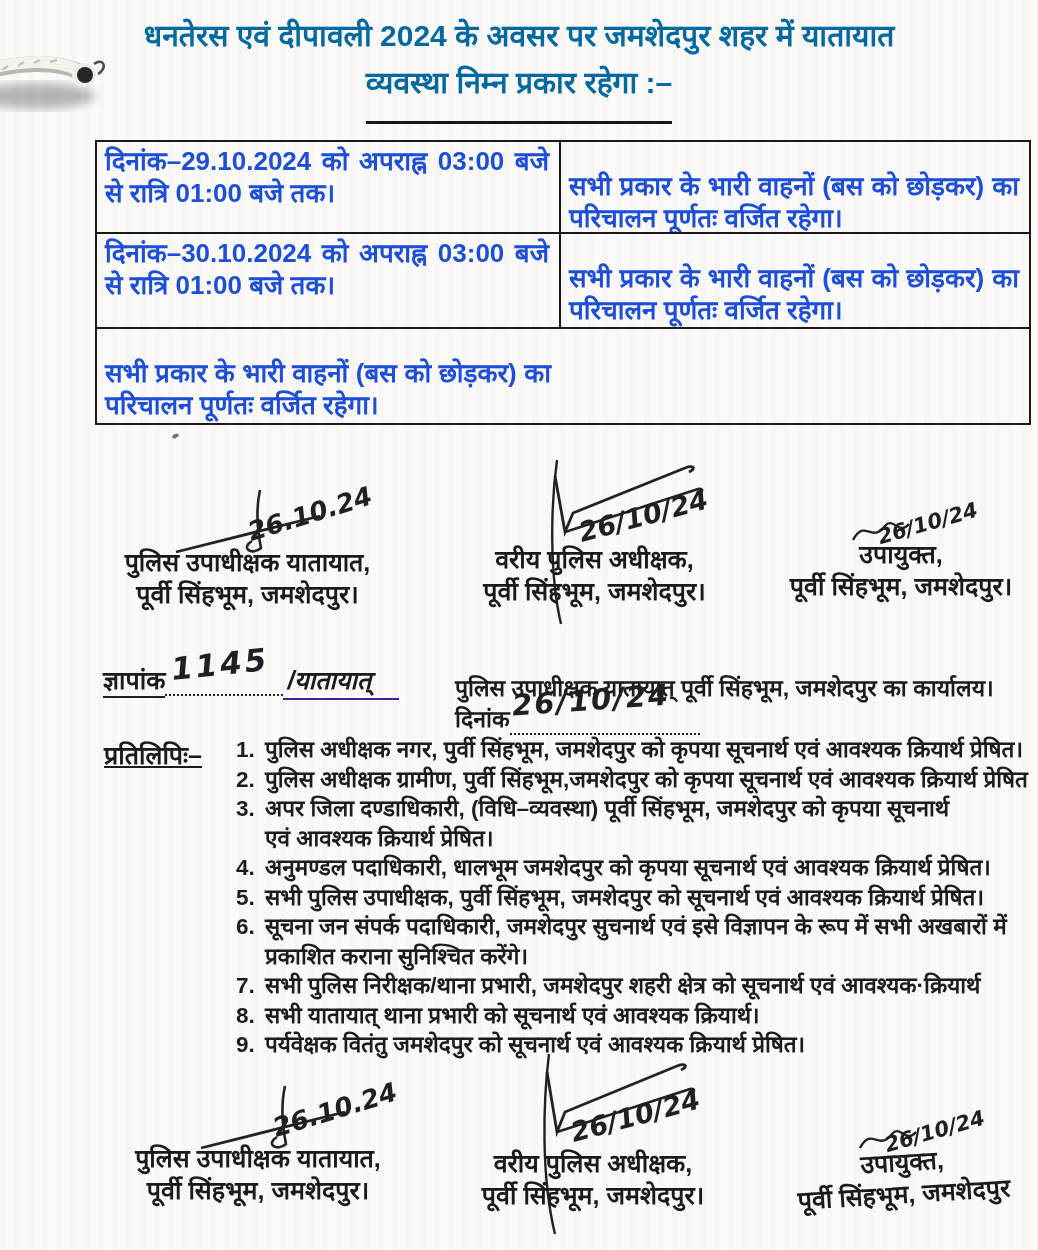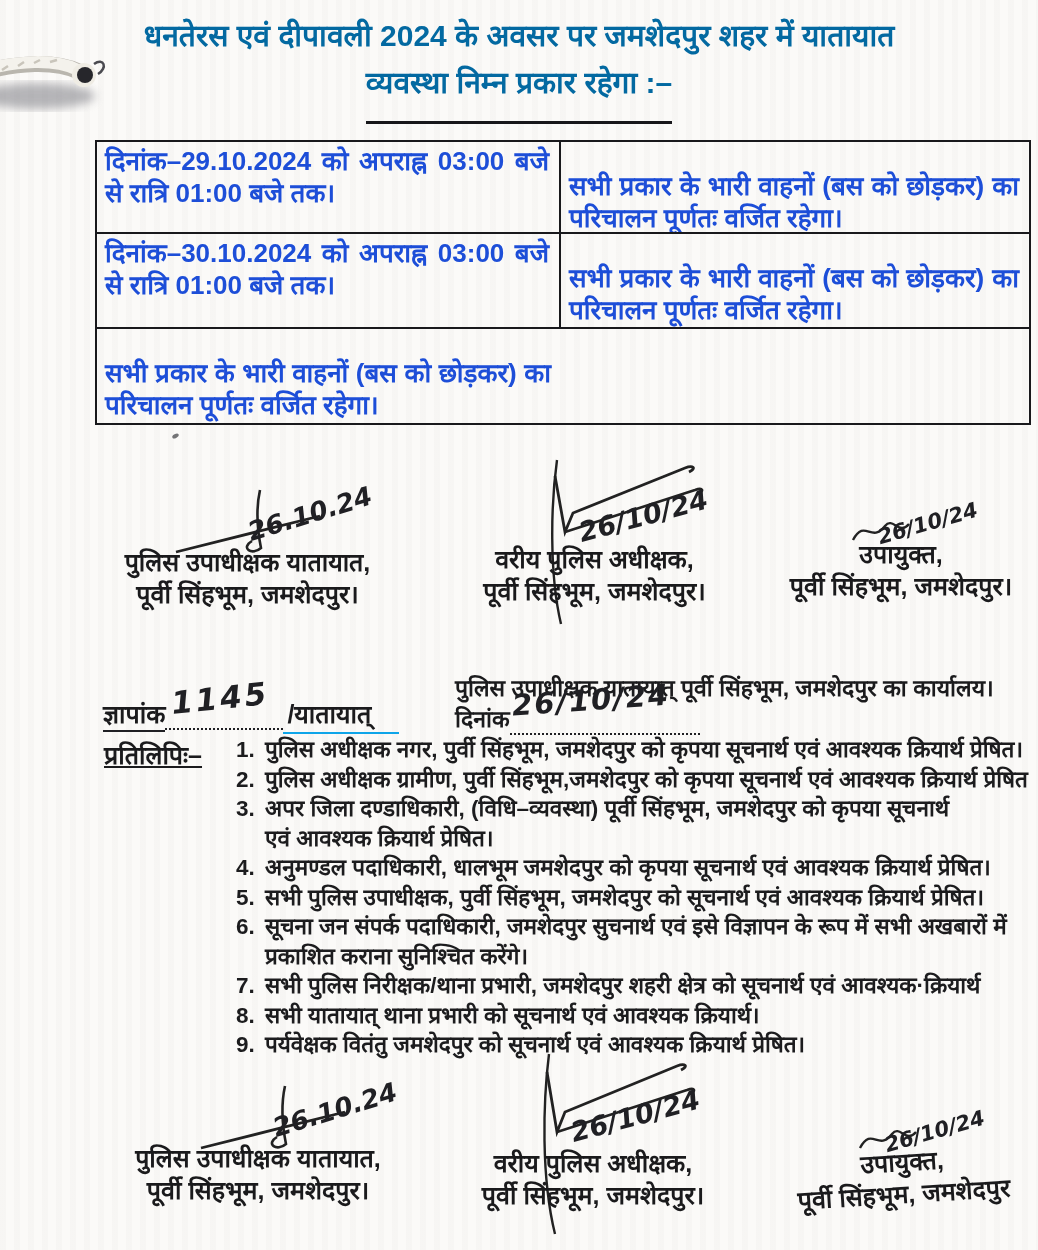--- a/index.html
+++ b/index.html
@@ -32,25 +32,25 @@
   .traffic-table .cell.rightcol{border-right:none;margin-top:25px;}
   .traffic-table .cell.lastrow{border-bottom:none;}
 
   
   .sig-block{text-align:center;font-weight:700;font-size:25px;line-height:32px;color:#1a1a1c;}
   .sig-svg{pointer-events:none;}
   .hand{font-family:"DejaVu Sans",sans-serif;font-style:italic;font-weight:600;fill:#202024;}
   .hand-html{font-family:"DejaVu Sans",sans-serif;font-style:italic;font-weight:600;color:#202024;display:inline-block;}
 
   
-  .memo-left{top:696px;left:103px;font-size:25px;font-weight:700;white-space:nowrap;}
+  .memo-left{top:662px;left:103px;font-size:25px;font-weight:700;white-space:nowrap;}
   .memo-left .lbl{border-bottom:2px solid #202024;padding-bottom:2px;}
   .memo-dots{display:inline-block;width:118px;border-bottom:2px dotted #202024;position:relative;height:24px;vertical-align:bottom;}
   .memo-num{position:absolute;left:6px;top:-24px;font-size:31px;transform:rotate(-6deg);letter-spacing:3px;}
-  .memo-suffix{border-bottom:2px solid #0ea5e9;padding:0 28px 4px 4px;}
+  .memo-suffix{border-bottom:2px solid #4c1d95;padding:0 28px 4px 4px;font-style:italic;}
   .memo-right{top:673px;left:455px;width:578px;text-align:left;font-size:23px;font-weight:700;line-height:31px;}
   .memo-date-dots{display:inline-block;width:190px;border-bottom:2px dotted #202024;position:relative;height:22px;vertical-align:bottom;}
   .memo-date{position:absolute;left:2px;top:-26px;font-size:29px;transform:rotate(-4deg);letter-spacing:2px;white-space:nowrap;}
 
   
   .copies-label{top:737px;left:104px;font-size:25px;font-weight:700;text-decoration:underline;}
   .copies-list{top:735px;left:236px;width:800px;}
   .copy-item{display:flex;font-size:22.5px;line-height:29.5px;font-weight:600;color:#1c1c1e;}
   .copy-item .num{width:29px;flex:0 0 29px;}
   .copy-item .txt{flex:1;}

